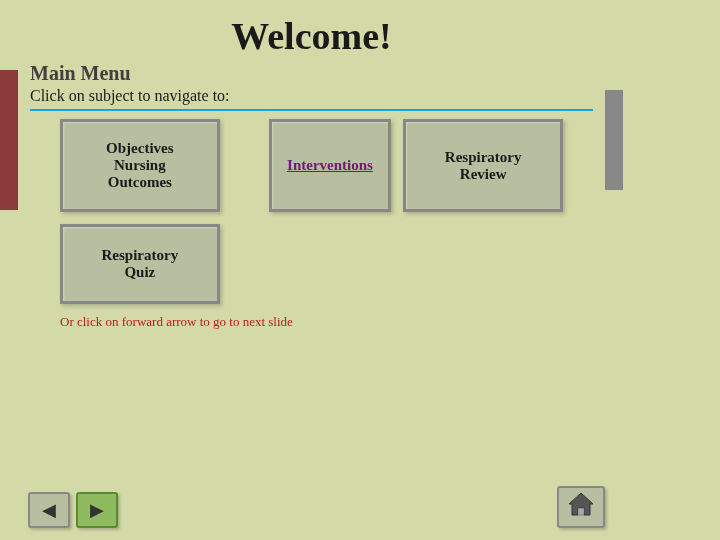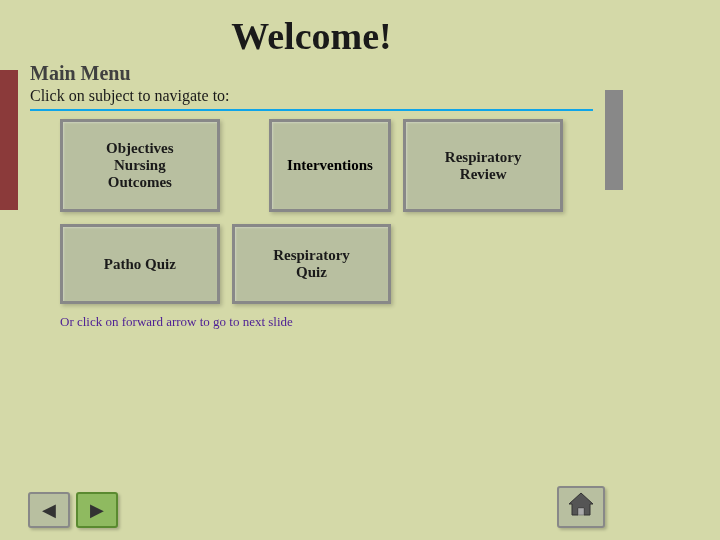--- a/index.html
+++ b/index.html
@@ -79,27 +79,28 @@
       cursor: pointer;
       min-height: 80px;
       display: flex;
       align-items: center;
       justify-content: center;
       box-shadow: 2px 2px 4px rgba(0,0,0,0.2), inset 1px 1px 2px rgba(255,255,255,0.3);
       transition: background-color 0.1s;
     }
 
     .menu-btn.link-style {
-      color: #000000;
+      color: #701a75;
+      text-decoration: underline;
       margin-left: 37px;
     }
 
     .footer-text {
       font-size: 13px;
-      color: #4c1d95;
+      color: #b91c1c;
       font-family: "Times New Roman", serif;
       margin-top: 10px;
       margin-left: 30px;
     }
 
     .footer-nav {
       position: absolute;
       bottom: 12px;
       left: 28px;
       display: flex;
@@ -168,21 +169,20 @@
     <button class="menu-btn" style="white-space: pre-line;">Objectives
 Nursing
 Outcomes</button>
 
 
     <button class="menu-btn link-style">Interventions</button>
 
     <button class="menu-btn" style="white-space: pre-line;">Respiratory
 Review</button>
 
-    <button class="menu-btn">Patho Quiz</button>
 
 
     <button class="menu-btn" style="white-space: pre-line;">Respiratory
 Quiz</button>
 
 
 
   </div>
 
   <div class="footer-text">Or click on forward arrow to go to next slide</div>

